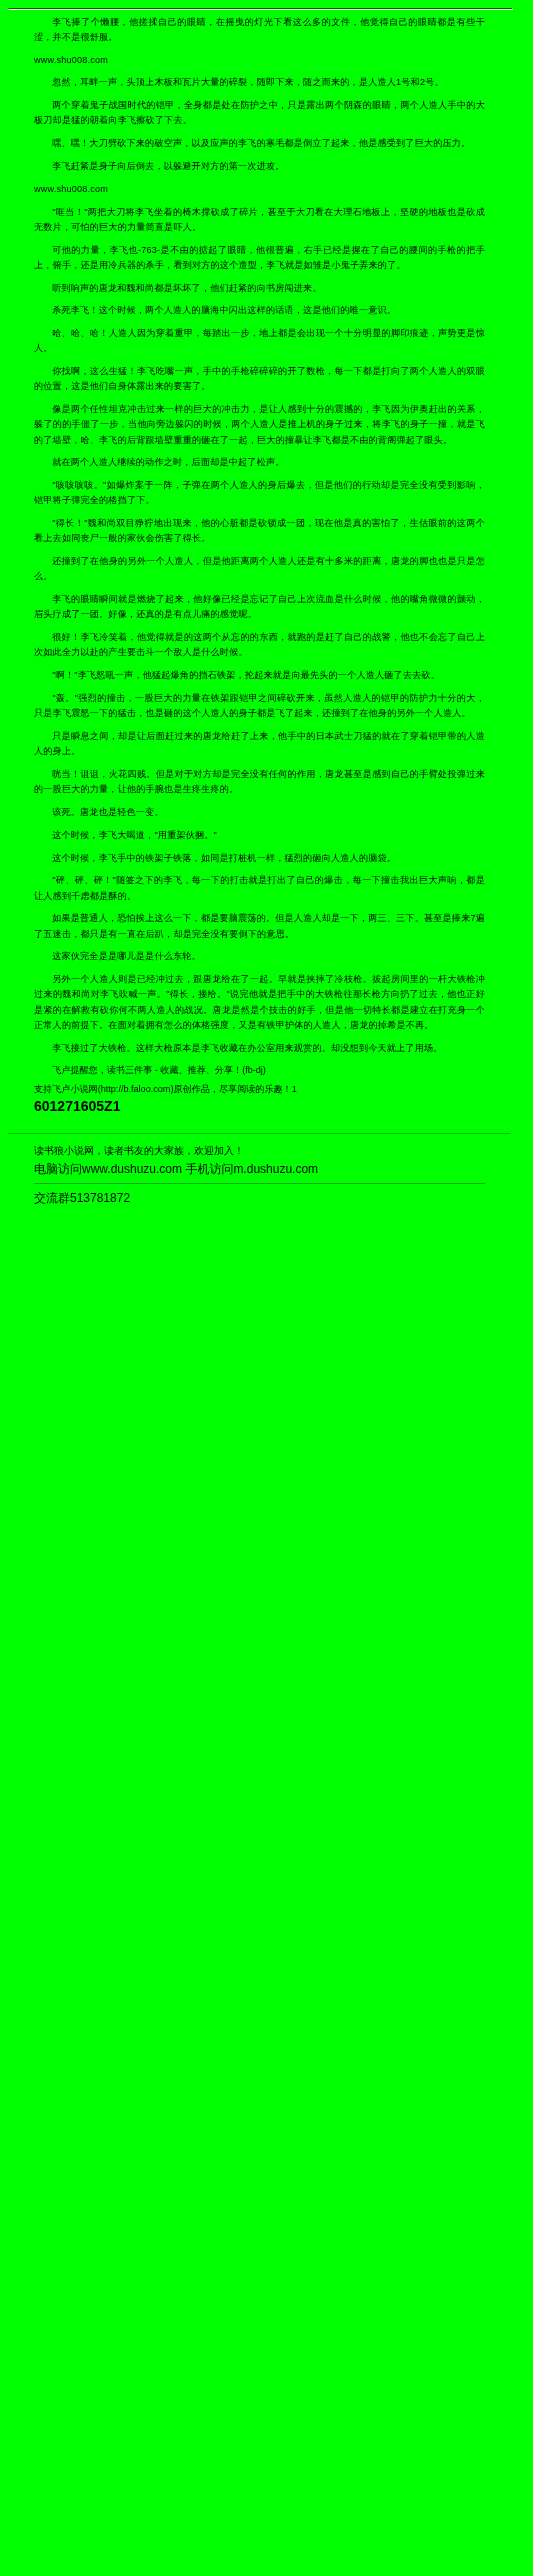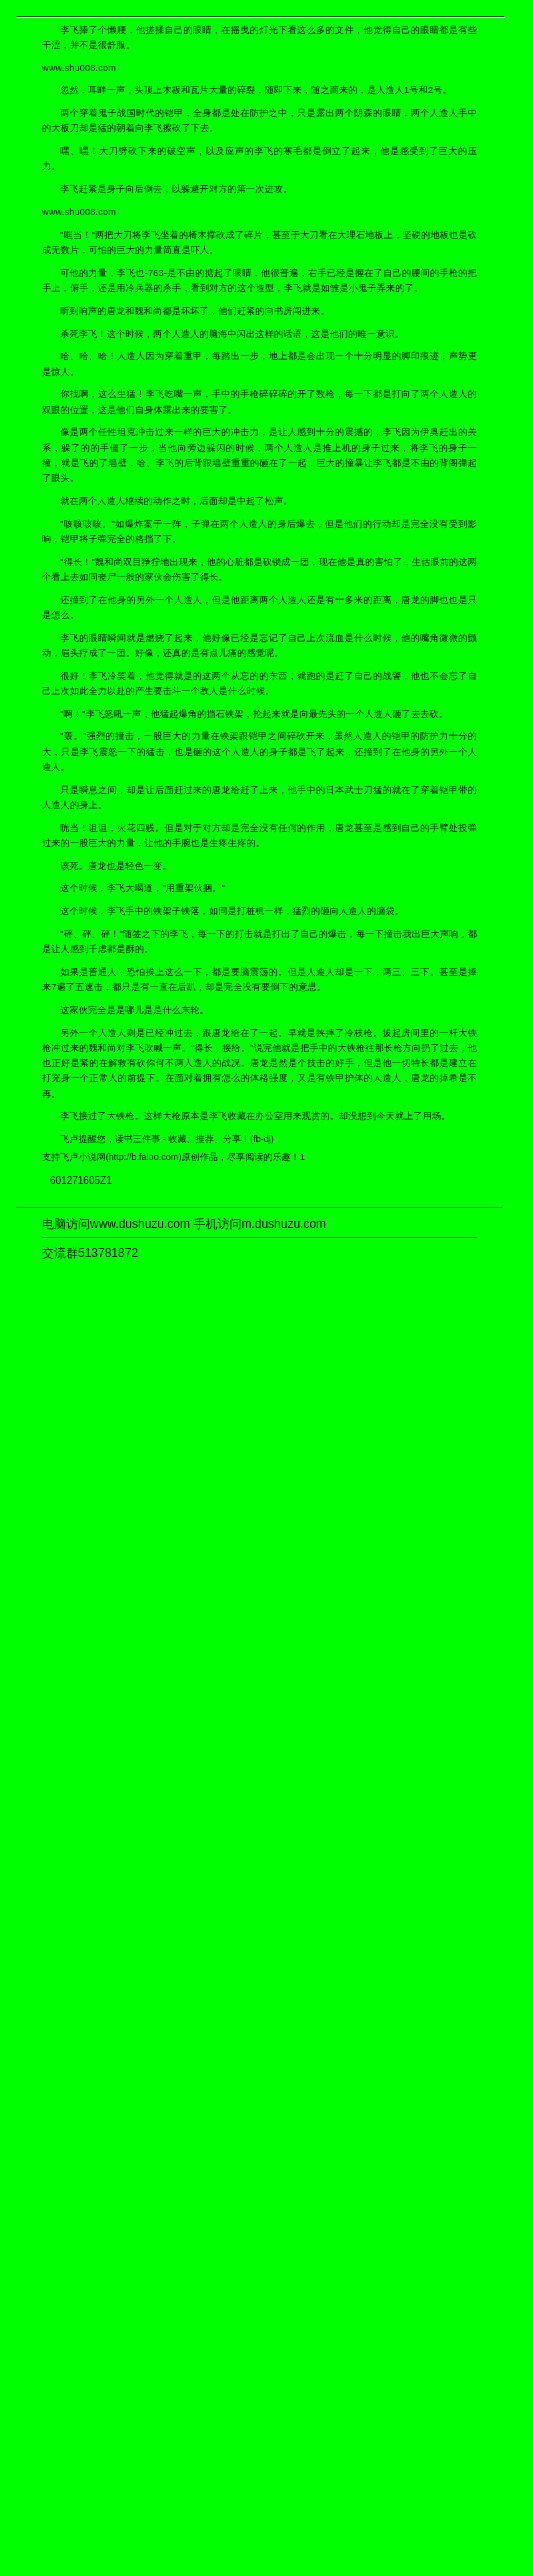--- a/index.html
+++ b/index.html
@@ -10,21 +10,21 @@
     width: 533px;
     background: #00ff00;
     font-family: "Liberation Sans", sans-serif;
     color: #000000;
   }
   .page {
     width: 519px;
     min-height: 2576px;
     background: #00ff00;
     box-sizing: border-box;
-    padding: 16px;
+    padding: 8px;
     position: relative;
   }
   .top-rule {
     width: 100%;
     height: 0;
     border-top: 0.8px solid #006600;
     margin: 0;
   }
   .content {
     padding: 4.6px 26px 0 26px;
@@ -48,24 +48,25 @@
   .footer-line {
     font-size: 9.1px;
     line-height: 15.2px;
     color: #000;
     margin: 0 0 3px 0;
   }
   .footer-line.indent {
     text-indent: 2em;
   }
   .footer-small {
-    font-size: 10px;
+    font-size: 14px;
     line-height: 13.7px;
     color: #000;
-    margin: 8px;
+    margin: 0;
+    font-weight: bold;
   }
   .promo {
     margin-top: 20px;
     padding: 7.6px 26px 0 26px;
     border-top: 0.8px solid #00bb00;
   }
   .promo-line {
     font-size: 12px;
     line-height: 17px;
     color: #000;
@@ -122,18 +123,19 @@
     <p class="para">李飞接过了大铁枪。这样大枪原本是李飞收藏在办公室用来观赏的。却没想到今天就上了用场。</p>
   </div>
 
   <div class="footer-block">
     <p class="footer-line indent">飞卢提醒您，读书三件事 - 收藏、推荐、分享！(fb-dj)</p>
     <p class="footer-line">支持飞卢小说网(http://b.faloo.com)原创作品，尽享阅读的乐趣！1</p>
     <p class="footer-small">601271605Z1</p>
   </div>
 
   <div class="promo">
+    <p class="promo-line big">读书狼小说网，读者书友的大家族，欢迎加入！</p>
     <p class="promo-line">电脑访问www.dushuzu.com 手机访问m.dushuzu.com</p>
     <hr class="hr-thin">
     <p class="promo-line">交流群513781872</p>
   </div>
 </div>
 
 
 </body></html>

